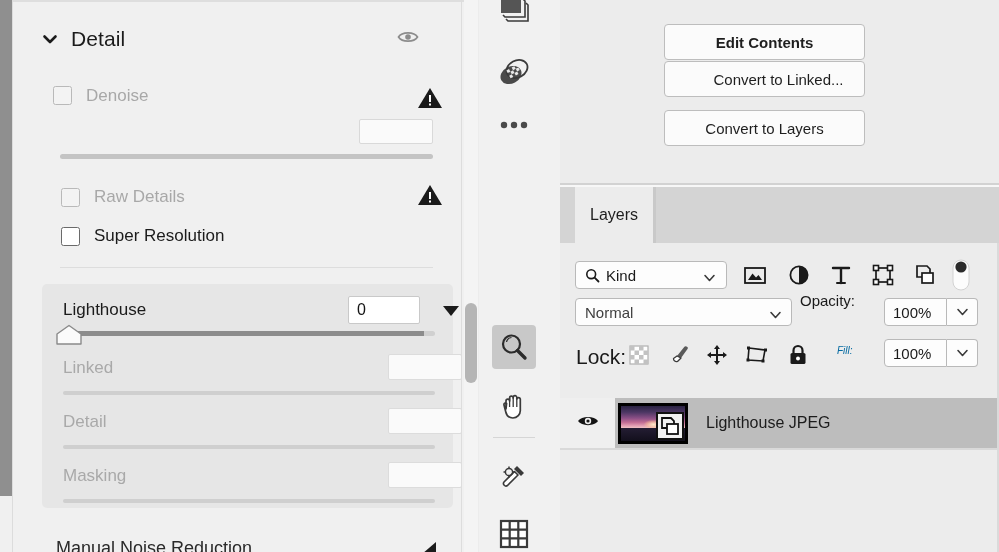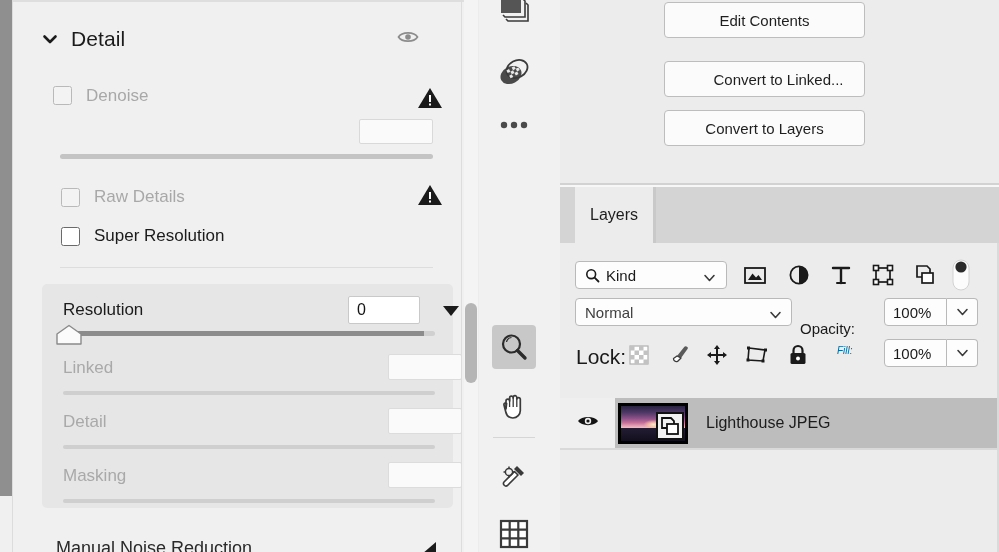--- a/index.html
+++ b/index.html
@@ -83,21 +83,21 @@
 
   .layers-body{position:absolute;left:0;top:243px;width:439px;height:309px;background:#ececec;}
   .kind-box{position:absolute;left:15px;top:18px;width:152px;height:28px;background:#fdfdfd;border:1px solid #b9b9b9;border-radius:4px;box-sizing:border-box;display:flex;align-items:center;}
   .kind-label{font-size:15px;color:#1a1a1a;margin-left:6px;}
   .kind-caret{position:absolute;right:10px;top:8px;}
   .filter-icon{position:absolute;top:20px;width:26px;height:24px;display:flex;align-items:center;justify-content:center;}
 
   .blend-box{position:absolute;left:15px;top:55px;width:217px;height:28px;background:#fdfdfd;border:1px solid #b9b9b9;border-radius:4px;box-sizing:border-box;display:flex;align-items:center;}
   .blend-box span{font-size:15px;color:#404040;margin-left:9px;}
   .blend-caret{position:absolute;right:9px;top:8px;}
-  .op-label{position:absolute;left:240px;top:77px;font-size:15px;color:#1a1a1a;}
+  .op-label{position:absolute;left:240px;top:49px;font-size:15px;color:#1a1a1a;}
   .op-box{position:absolute;left:324px;top:55px;width:63px;height:28px;background:#fdfdfd;border:1px solid #b9b9b9;border-radius:4px 0 0 4px;box-sizing:border-box;display:flex;align-items:center;}
   .op-box span{font-size:15px;color:#1a1a1a;margin-left:8px;}
   .op-step{position:absolute;left:387px;top:55px;width:31px;height:28px;background:#fdfdfd;border:1px solid #b9b9b9;border-left:none;border-radius:0 4px 4px 0;box-sizing:border-box;display:flex;align-items:center;justify-content:center;}
 
   .lock-row{position:absolute;left:0;top:92px;width:439px;height:38px;}
   .lock-label{position:absolute;left:16px;top:10px;font-size:21px;color:#1a1a1a;}
   .lock-icon{position:absolute;top:8px;width:24px;height:24px;display:flex;align-items:center;justify-content:center;}
   .fill-label{position:absolute;left:277px;top:10px;font-size:10px;color:#0369a1;font-style:italic;}
   .fill-box{position:absolute;left:324px;top:4px;width:63px;height:28px;background:#fdfdfd;border:1px solid #b9b9b9;border-radius:4px 0 0 4px;box-sizing:border-box;display:flex;align-items:center;}
   .fill-box span{font-size:15px;color:#1a1a1a;margin-left:8px;}
@@ -175,21 +175,21 @@
 
       <div class="row-superres">
         <span class="cb enabled"></span>
         <span class="lbl enabled">Super Resolution</span>
       </div>
 
       <div class="sep-line"></div>
 
       <div class="sharp-group">
         <div class="sharp-head">
-          <span class="sharp-name">Resolution</span>
+          <span class="sharp-name">Lighthouse</span>
           <div class="sharp-value">
             <span>0</span>
           </div>
           <span class="sharp-caret">
             <svg width="22" height="18" viewBox="0 0 22 18">
                 <path d="M3 4 L19 4 L11 14 Z" fill="#1b1b1b"></path>
               </svg>
           </span>
         </div>
         <div class="sharp-track"></div>
@@ -299,21 +299,21 @@
         <rect x="2" y="2" width="26" height="26" fill="#fff" stroke="#3a3a3a" stroke-width="2.2"></rect>
         <path d="M10.7 2 L10.7 28 M19.3 2 L19.3 28 M2 10.7 L28 10.7 M2 19.3 L28 19.3" stroke="#3a3a3a" stroke-width="2.2"></path>
       </svg>
     </div>
 
   </div>
 
   <div class="right-pane">
 
     <div class="props">
-      <div class="prop-btn" style="top:2px;">Edit Contents</div>
+      <div class="prop-btn" style="top:24px;font-weight:bold;">Edit Contents</div>
       <div class="prop-btn" style="top:61px;padding-left:28px;">Convert to Linked...</div>
       <div class="prop-btn" style="top:110px;">Convert to Layers</div>
     </div>
     <div class="props-bot-a"></div>
     <div class="props-bot-b"></div>
 
     <div class="layers-tabbar">
       <div class="layers-tab">
         <span>Layers</span>
       </div>

